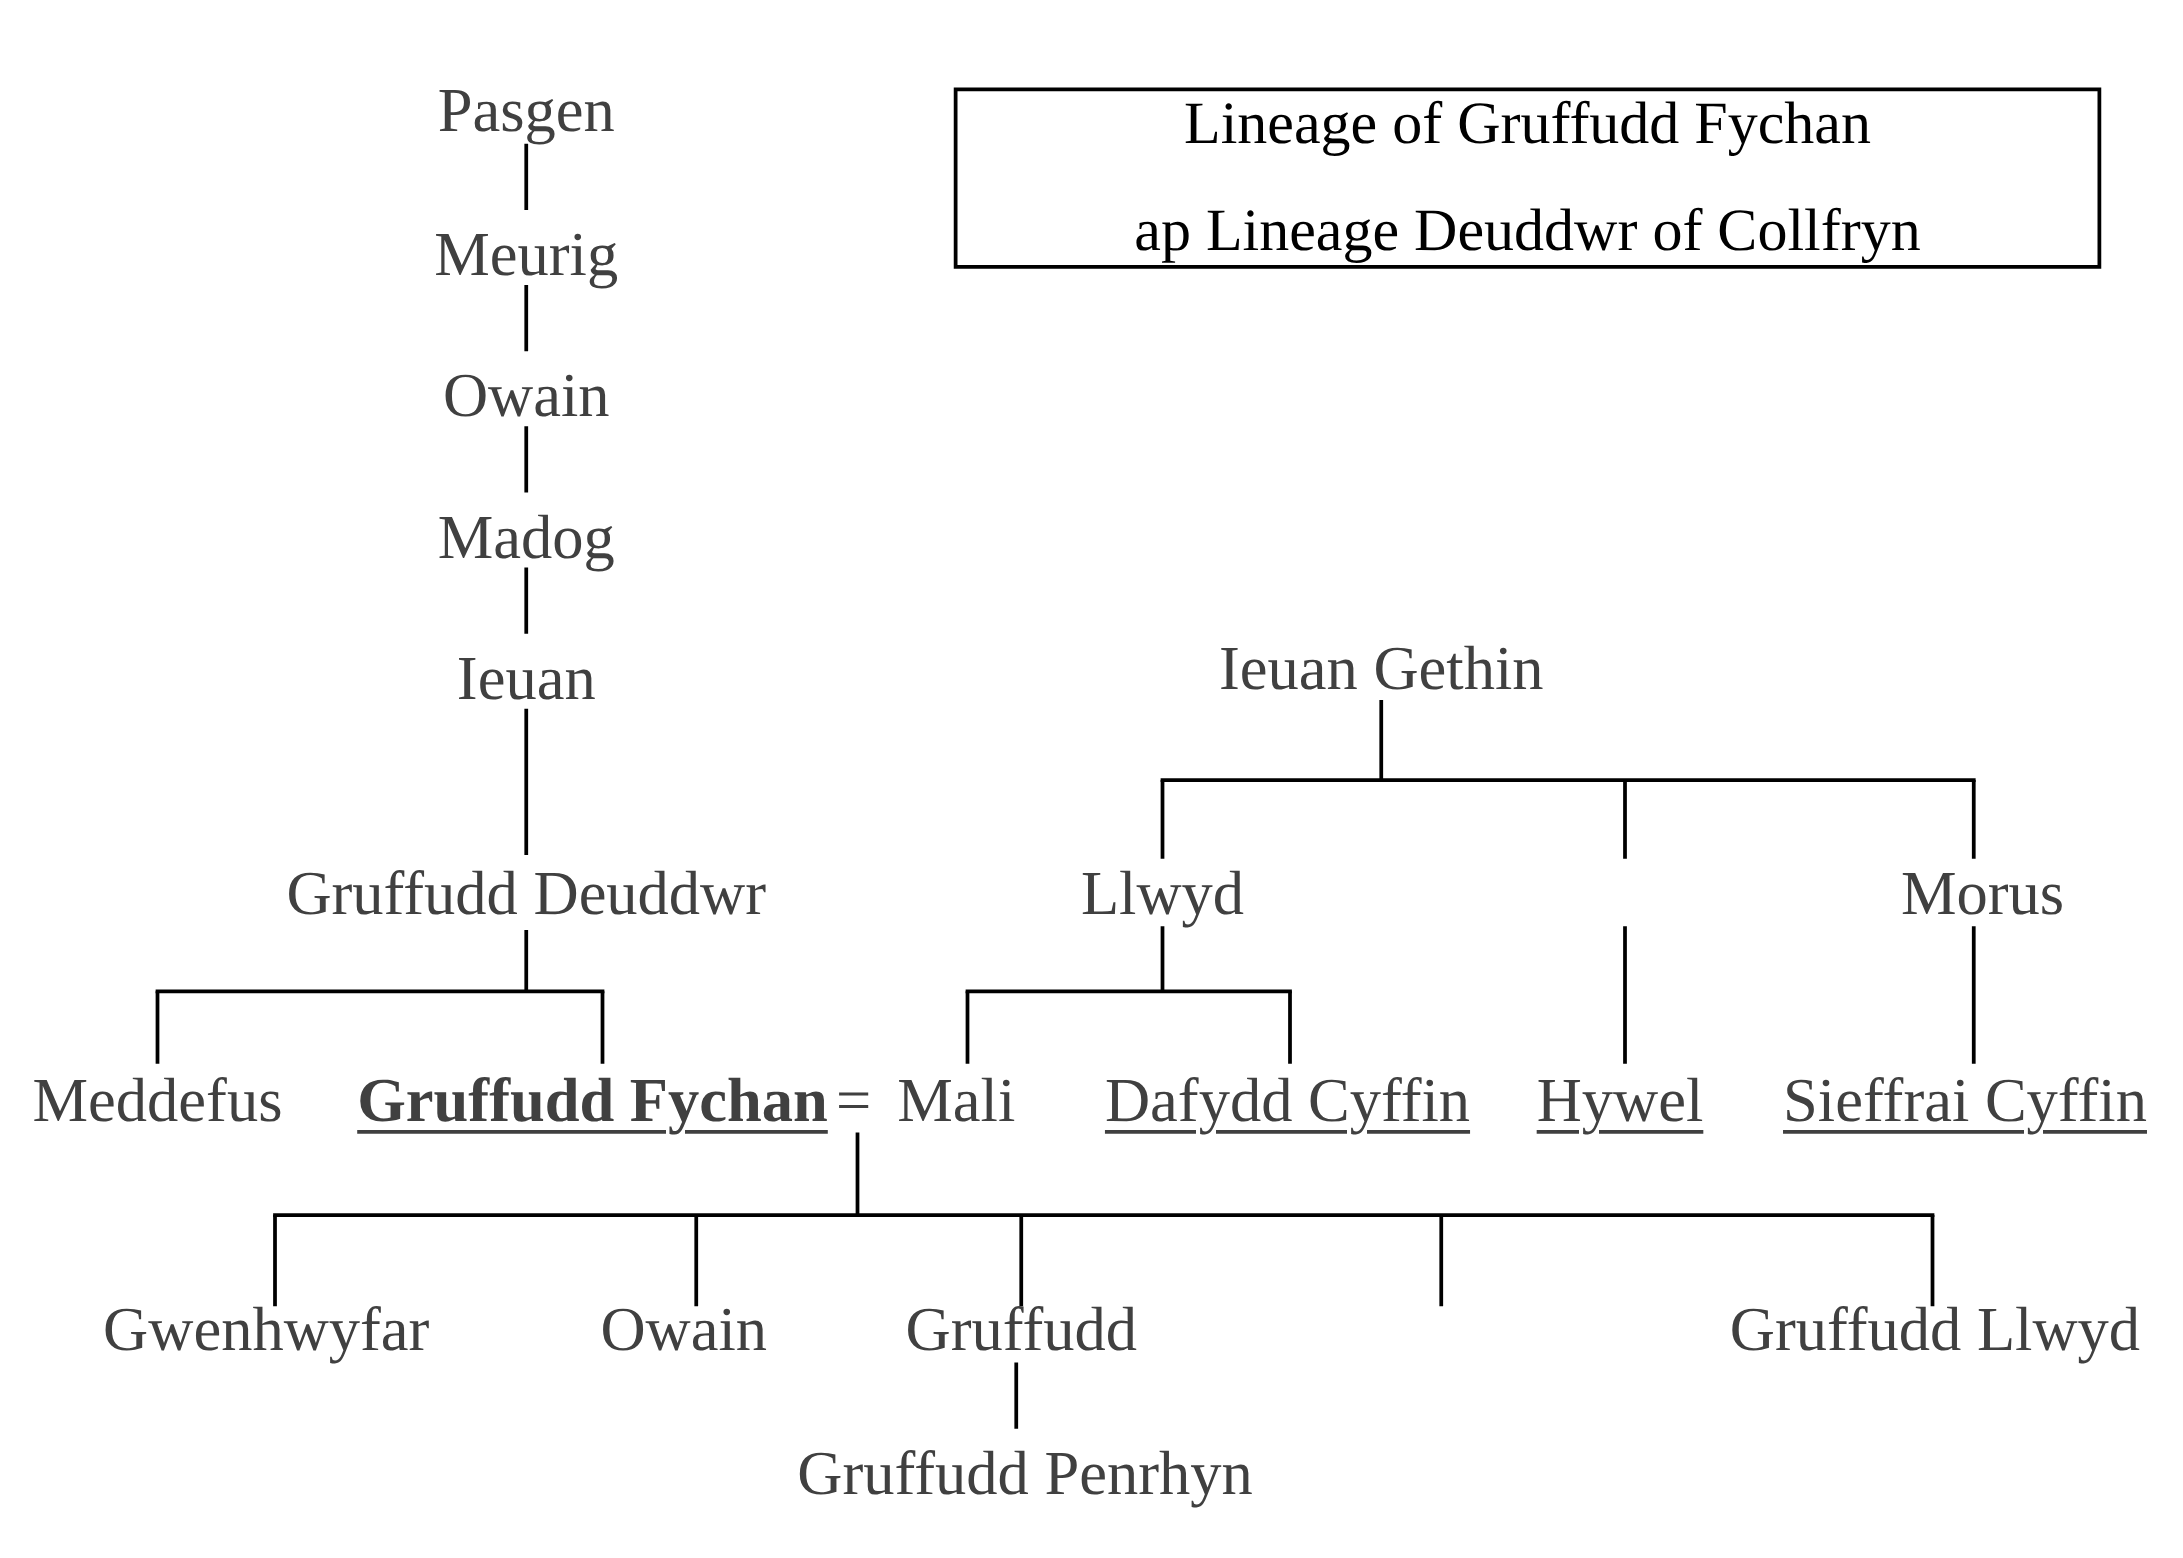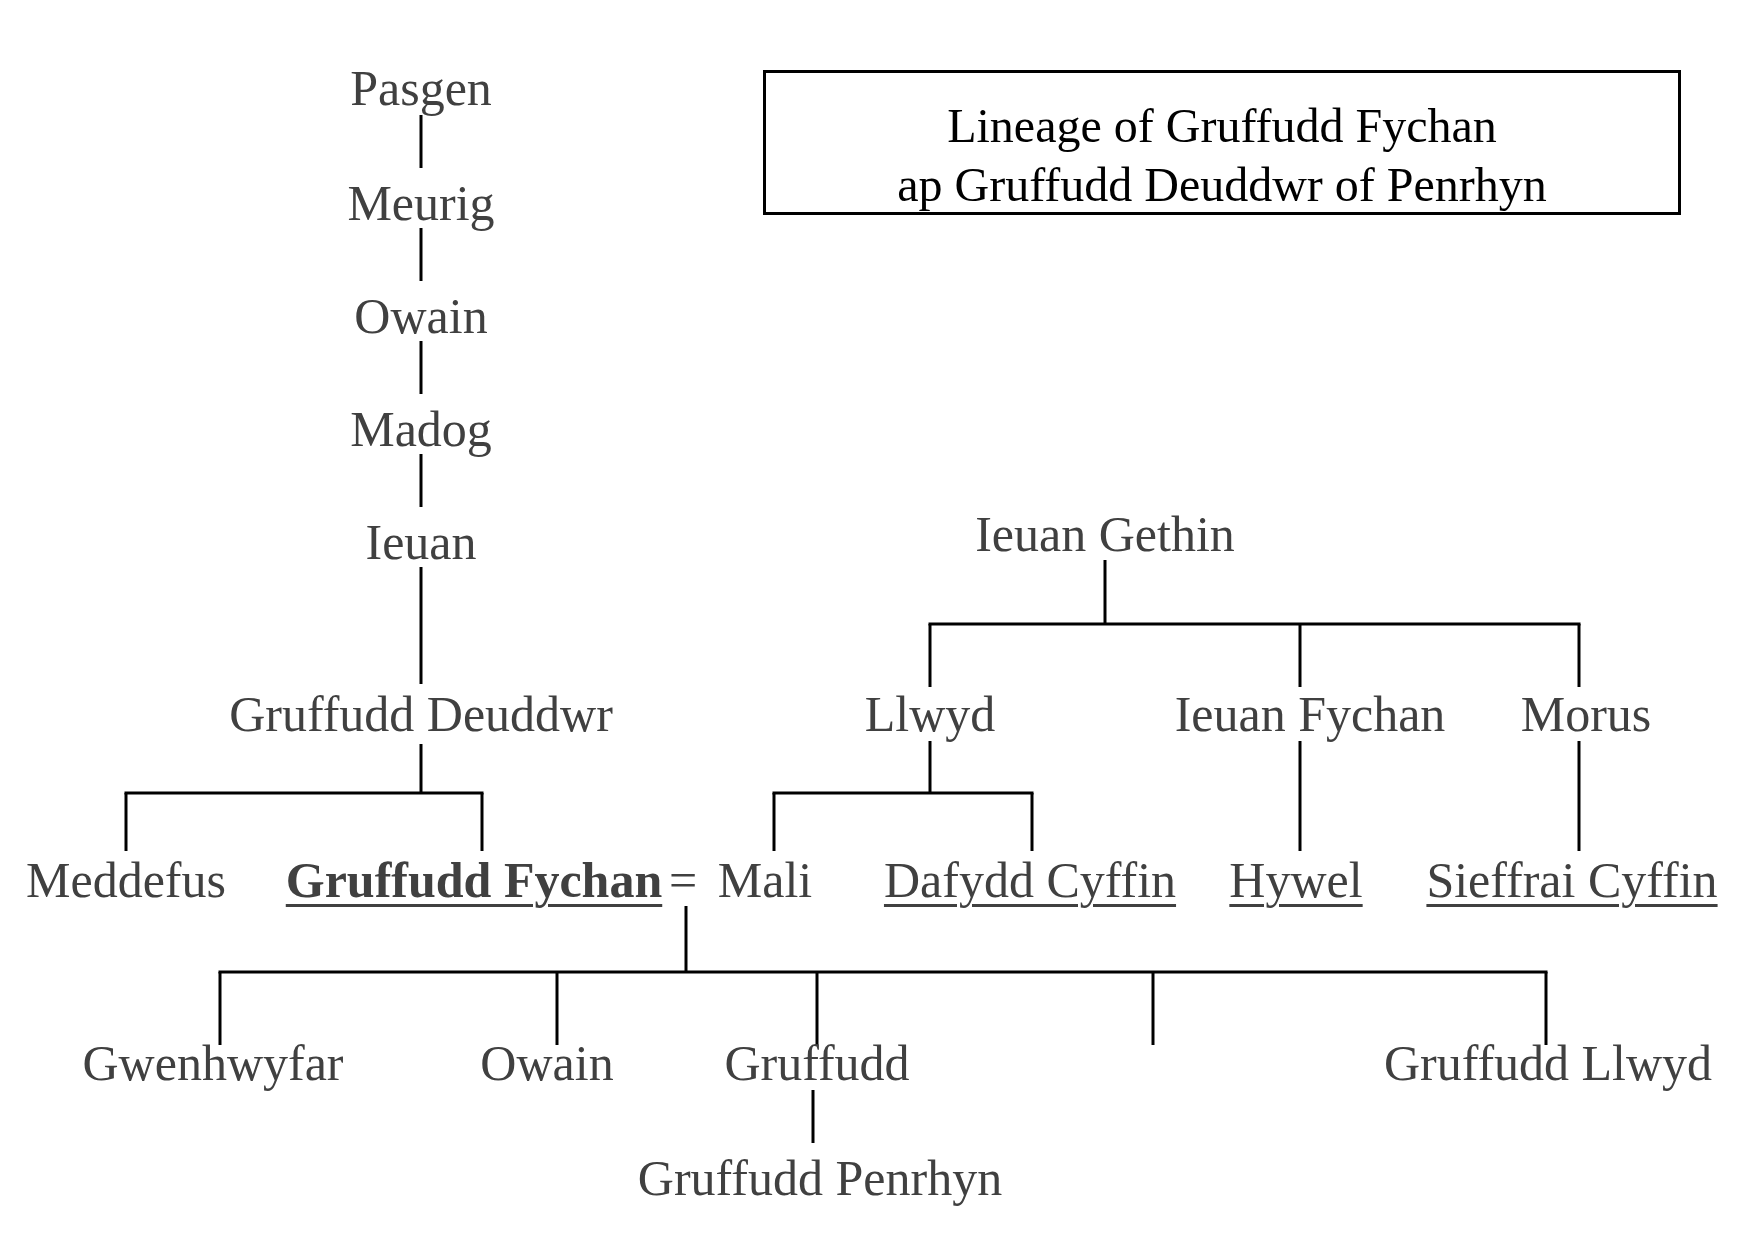--- a/index.html
+++ b/index.html
@@ -40,21 +40,21 @@
     position: absolute;
     left: 763px;
     top: 70px;
     width: 918px;
     height: 145px;
     border: 3px solid #000000;
     box-sizing: border-box;
     display: flex;
     flex-direction: column;
     align-items: center;
-    justify-content: flex-end;
+    justify-content: space-between;
     gap: 6px;
   }
   .title-line {
     font-size: 48px;
     line-height: 1.1;
     white-space: nowrap;
     text-align: center;
   }
 </style>
 </head>
@@ -97,34 +97,33 @@
       <line x1="817" y1="972" x2="817" y2="1045"></line>
       <line x1="1153" y1="972" x2="1153" y2="1045"></line>
       <line x1="1546" y1="972" x2="1546" y2="1045"></line>
 
       <line x1="813" y1="1090" x2="813" y2="1143"></line>
     </g>
   </svg>
 
   <div class="title-box">
     <div class="title-line">Lineage of Gruffudd Fychan</div>
-    <div class="title-line">ap Gruffudd Deuddwr of Penrhyn</div>
+    <div class="title-line">ap Lineage Deuddwr of Collfryn</div>
   </div>
 
   <div class="node" style="left:421px; top:88px">Pasgen</div>
   <div class="node" style="left:421px; top:203px">Meurig</div>
   <div class="node" style="left:421px; top:316px">Owain</div>
   <div class="node" style="left:421px; top:429px">Madog</div>
   <div class="node" style="left:421px; top:542px">Ieuan</div>
 
   <div class="node" style="left:1105px; top:534px">Ieuan Gethin</div>
 
   <div class="node" style="left:421px;  top:714px">Gruffudd Deuddwr</div>
   <div class="node" style="left:930px;  top:714px">Llwyd</div>
-  <div class="node" style="left:1310px; top:714px">Ieuan Fychan</div>
   <div class="node" style="left:1586px; top:714px">Morus</div>
 
   <div class="node" style="left:126px;  top:880px">Meddefus</div>
   <div class="node bold underline" style="left:474px; top:880px">Gruffudd Fychan</div>
   <div class="node" style="left:683px;  top:880px">=</div>
   <div class="node" style="left:765px;  top:880px">Mali</div>
   <div class="node underline" style="left:1030px; top:880px">Dafydd Cyffin</div>
   <div class="node underline" style="left:1296px; top:880px">Hywel</div>
   <div class="node" style="left:213px;  top:1063px">Gwenhwyfar</div>
 

